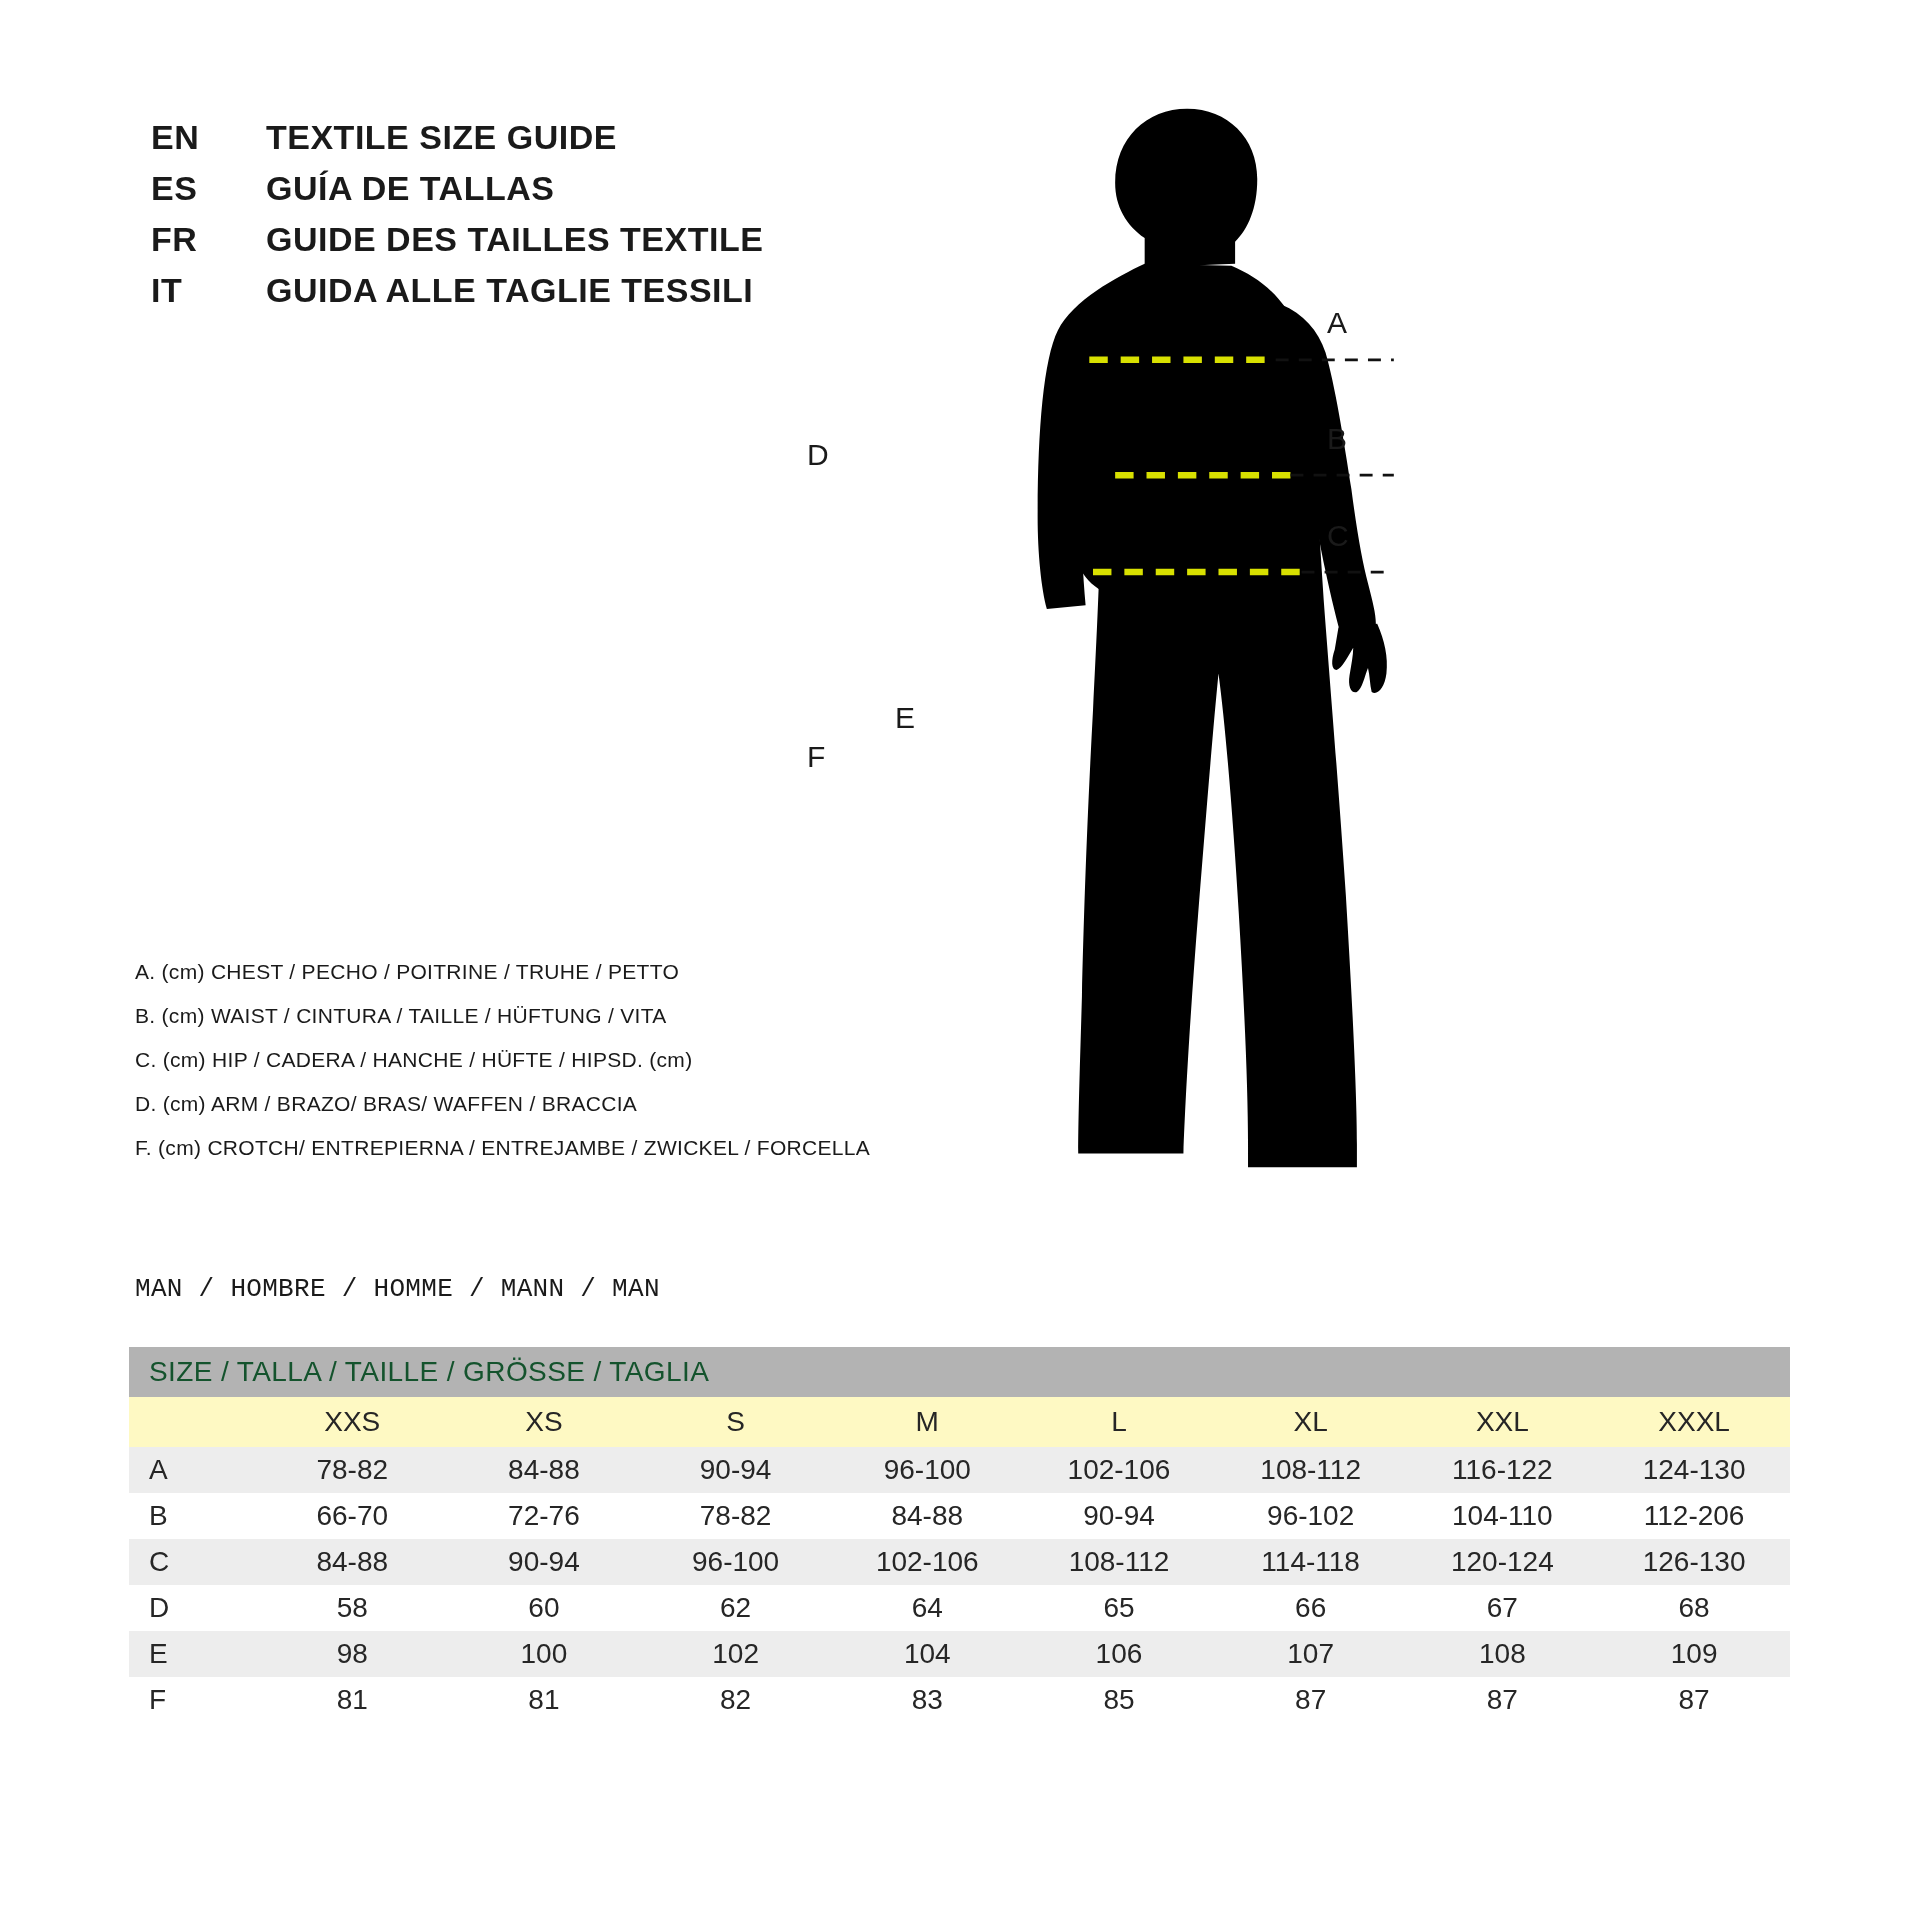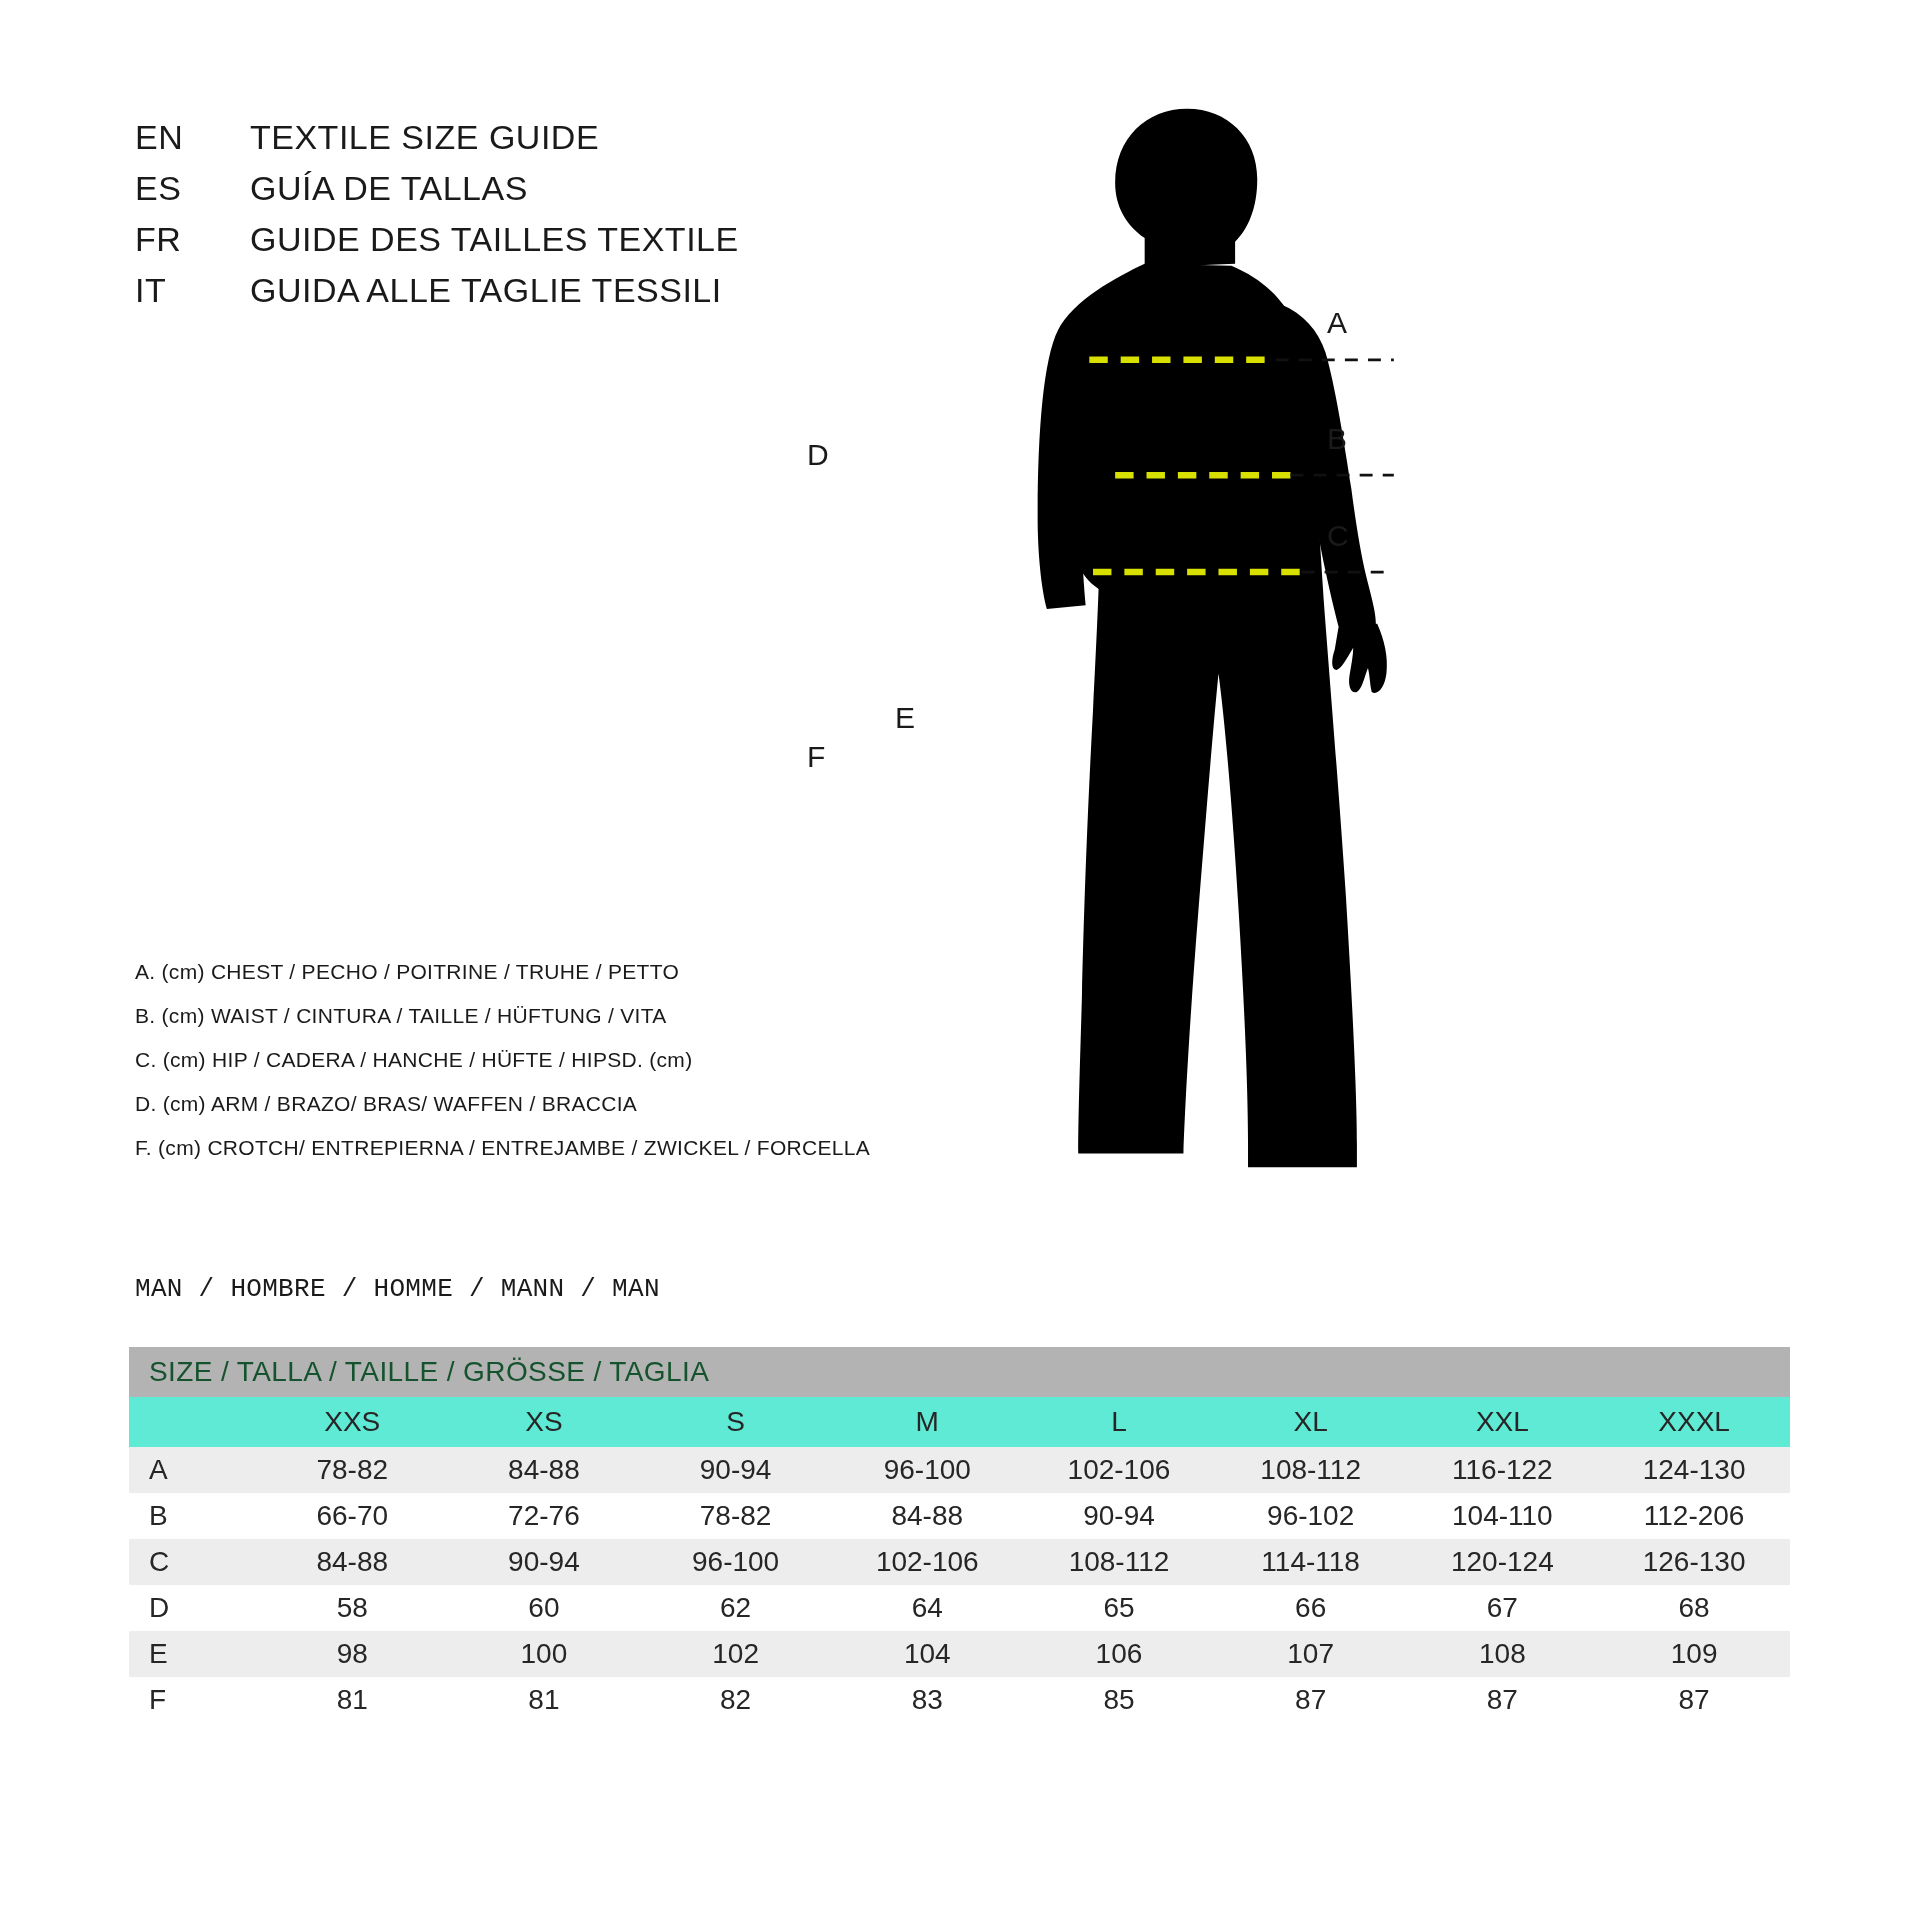--- a/index.html
+++ b/index.html
@@ -12,22 +12,23 @@
     height: 1923px;
     font-family: "Liberation Sans", sans-serif;
     color: #1a1a1a;
     position: relative;
     overflow: hidden;
   }
 
   
   .lang-block {
     position: absolute;
-    left: 135px;
+    left: 151px;
     top: 118px;
+    font-weight: bold;
   }
   .lang-row {
     display: flex;
     align-items: baseline;
     height: 51px;
   }
   .lang-code {
     width: 115px;
     font-size: 34px;
     letter-spacing: 0.5px;
@@ -76,21 +77,21 @@
   }
   .size-table .band-head td {
     background: #b3b3b3;
     text-align: left;
     padding-left: 20px;
     height: 50px;
     letter-spacing: 0.4px;
     color: #14532d;
   }
   .size-table .head-row td {
-    background: #5eead4;
+    background: #fef9c3;
     height: 50px;
   }
   .size-table tr.shade td {
     background: #ededed;
   }
   .size-table tr.plain td {
     background: #ffffff;
   }
   .size-table td.rowlabel {
     text-align: left;

